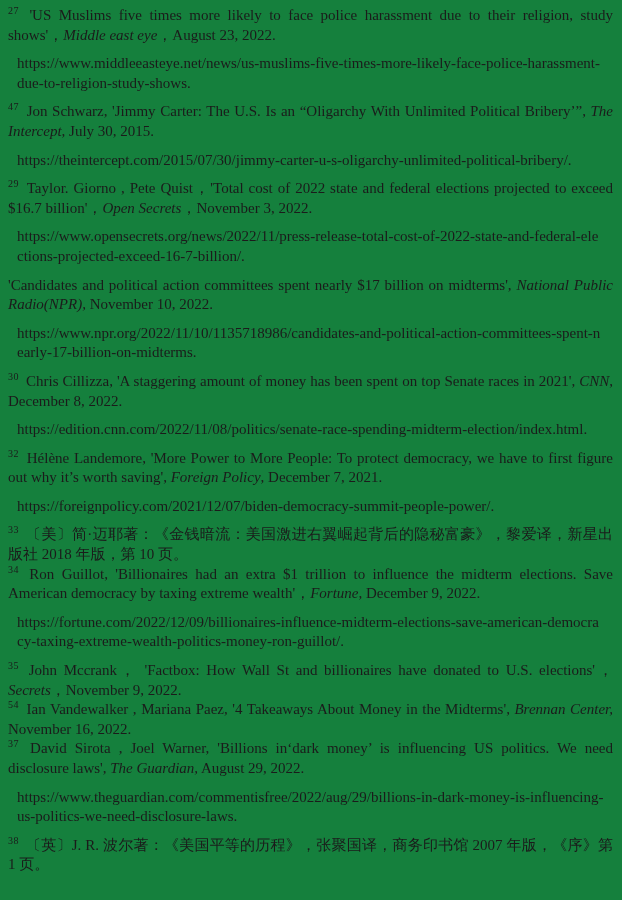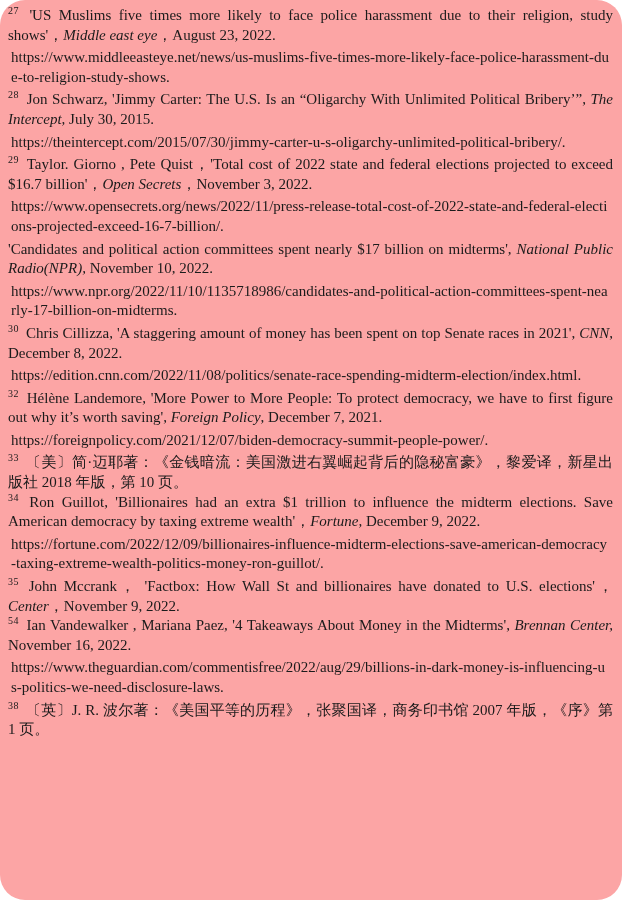--- a/index.html
+++ b/index.html
@@ -4,60 +4,59 @@
 <style>
   html, body {
     margin: 0;
     padding: 0;
     background: #ffffff;
   }
   .page {
     width: 622px;
     min-height: 900px;
     box-sizing: border-box;
-    background: #fca5a5;
+    background: #15803d;
     color: #1b1b1b;
     padding: 6px 9px 0 8px;
     font-family: "Liberation Serif", "DejaVu Serif", serif;
     font-size: 15px;
     line-height: 19.6px;
-    border-radius: 25px;
   }
   .fn { margin: 0; }
   .cite {
     margin: 0;
     text-align: justify;
     text-justify: inter-word;
   }
   .cite i { font-style: italic; }
   sup.fnum {
     font-size: 10px;
     line-height: 0;
     vertical-align: super;
     letter-spacing: 0.5px;
     margin-right: 3px;
   }
   .url {
-    margin: 3px;
+    margin: 9px;
     text-align: justify;
     word-break: break-all;
     overflow-wrap: anywhere;
   }
 </style>
 </head>
 <body>
 
 <main class="page">
   <section>
       <div class="fn">
         <p class="cite"><sup class="fnum">27</sup> <span>'US Muslims five times more likely to face police harassment due to their religion, study shows'，</span><i>Middle east eye</i><span>，August 23, 2022.</span></p>
         <div class="url">https://www.middleeasteye.net/news/us-muslims-five-times-more-likely-face-police-harassment-due-to-religion-study-shows.</div>
       </div>
       <div class="fn">
-        <p class="cite"><sup class="fnum">28</sup> <span>Jon Schwarz, 'Jimmy Carter: The U.S. Is an “Oligarchy With Unlimited Political Bribery’”, </span><i>The Intercept,</i><span> July 30, 2015.</span></p>
+        <p class="cite"><sup class="fnum">47</sup> <span>Jon Schwarz, 'Jimmy Carter: The U.S. Is an “Oligarchy With Unlimited Political Bribery’”, </span><i>The Intercept,</i><span> July 30, 2015.</span></p>
         <div class="url">https://theintercept.com/2015/07/30/jimmy-carter-u-s-oligarchy-unlimited-political-bribery/.</div>
       </div>
       <div class="fn">
         <p class="cite"><sup class="fnum">29</sup> <span>Taylor. Giorno , Pete Quist，'Total cost of 2022 state and federal elections projected to exceed $16.7 billion'，</span><i>Open Secrets</i><span>，November 3, 2022.</span></p>
         <div class="url">https://www.opensecrets.org/news/2022/11/press-release-total-cost-of-2022-state-and-federal-elections-projected-exceed-16-7-billion/.</div>
       </div>
       <div class="fn">
         <p class="cite"><span>'Candidates and political action committees spent nearly $17 billion on midterms', </span><i>National Public Radio(NPR),</i><span> November 10, 2022.</span></p>
         <div class="url">https://www.npr.org/2022/11/10/1135718986/candidates-and-political-action-committees-spent-nearly-17-billion-on-midterms.</div>
       </div>
@@ -70,25 +69,26 @@
         <div class="url">https://foreignpolicy.com/2021/12/07/biden-democracy-summit-people-power/.</div>
       </div>
       <div class="fn">
         <p class="cite"><sup class="fnum">33</sup> <span>〔美〕简·迈耶著：《金钱暗流：美国激进右翼崛起背后的隐秘富豪》，黎爱译，新星出版社 2018 年版，第 10 页。</span></p>
       </div>
       <div class="fn">
         <p class="cite"><sup class="fnum">34</sup> <span>Ron Guillot, 'Billionaires had an extra $1 trillion to influence the midterm elections. Save American democracy by taxing extreme wealth'，</span><i>Fortune,</i><span> December 9, 2022.</span></p>
         <div class="url">https://fortune.com/2022/12/09/billionaires-influence-midterm-elections-save-american-democracy-taxing-extreme-wealth-politics-money-ron-guillot/.</div>
       </div>
       <div class="fn">
-        <p class="cite"><sup class="fnum">35</sup> <span>John Mccrank， 'Factbox: How Wall St and billionaires have donated to U.S. elections'，</span><i>Center</i><span>，November 9, 2022.</span></p>
+        <p class="cite"><sup class="fnum">35</sup> <span>John Mccrank， 'Factbox: How Wall St and billionaires have donated to U.S. elections'，</span><i>Secrets</i><span>，November 9, 2022.</span></p>
       </div>
       <div class="fn">
         <p class="cite"><sup class="fnum">54</sup> <span>Ian Vandewalker , Mariana Paez, '4 Takeaways About Money in the Midterms', </span><i>Brennan Center,</i><span> November 16, 2022.</span></p>
       </div>
       <div class="fn">
+        <p class="cite"><sup class="fnum">37</sup> <span>David Sirota , Joel Warner, 'Billions in‘dark money’ is influencing US politics. We need disclosure laws', </span><i>The Guardian,</i><span> August 29, 2022.</span></p>
         <div class="url">https://www.theguardian.com/commentisfree/2022/aug/29/billions-in-dark-money-is-influencing-us-politics-we-need-disclosure-laws.</div>
       </div>
       <div class="fn">
         <p class="cite"><sup class="fnum">38</sup> <span>〔英〕J. R. 波尔著：《美国平等的历程》，张聚国译，商务印书馆 2007 年版，《序》第 1 页。</span></p>
       </div>
     </section>
 </main>
 
 </body></html>

